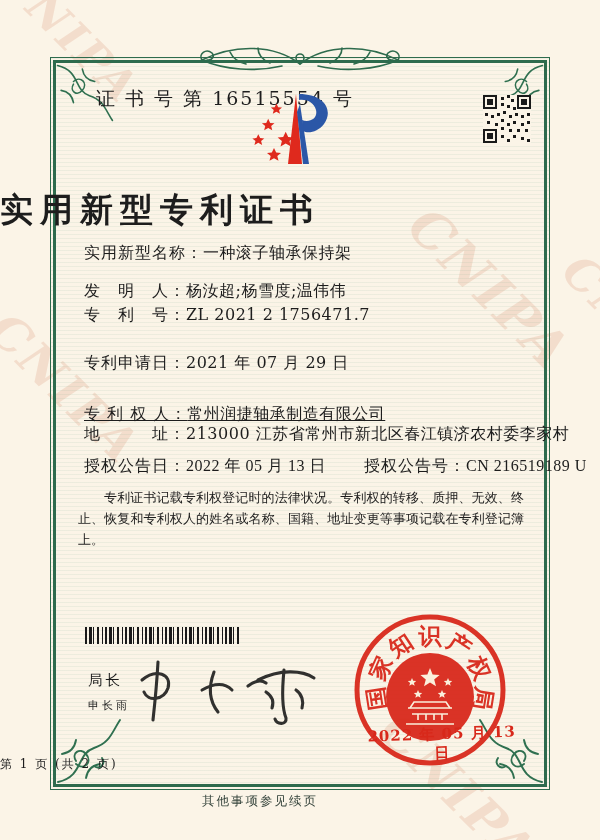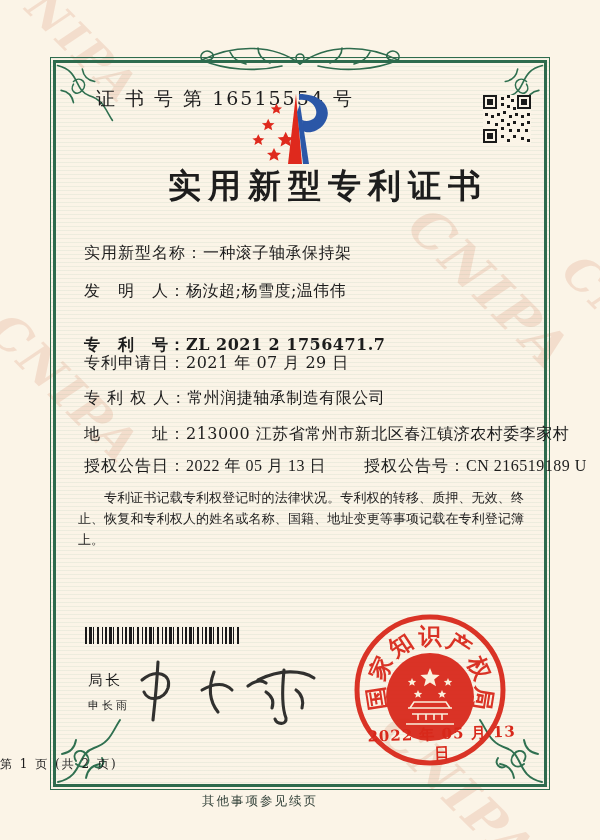--- a/index.html
+++ b/index.html
@@ -35,21 +35,21 @@
   }
   .frame-inner {
     position:absolute; inset:2px;
     border:3px solid #2e6b4d;
   }
   .ornament { position:absolute; z-index:2; }
 
   
   .cert-no { position:absolute; left:96px; top:86px; font-size:19px; letter-spacing:2px; z-index:3; }
   .title {
-    position:absolute; left:0; top:164px; width:488px; text-align:right;
+    position:absolute; left:0; top:188px; width:488px; text-align:left;
     font-size:33px; font-weight:bold; letter-spacing:7px; z-index:3;
   }
 
   
   .row { position:absolute; left:84px; width:440px; font-size:16px; white-space:nowrap; z-index:3; }
   .row .lbl { letter-spacing:1px; }
   .row .val { letter-spacing:0.5px; }
   .grant-no { margin-left:38px; }
 
   
@@ -213,27 +213,27 @@
 </svg>
 
 <div class="title">实用新型专利证书</div>
 
 <div class="row" style="top:243px;">
   <span class="lbl">实用新型名称：</span><span class="val">一种滚子轴承保持架</span>
 </div>
 <div class="row" style="top:281px;">
   <span class="lbl">发　明　人：</span><span class="val">杨汝超;杨雪度;温伟伟</span>
 </div>
-<div class="row" style="top:335px;font-weight:bold;">
+<div class="row" style="top:305px;">
   <span class="lbl">专　利　号：</span><span class="val">ZL 2021 2 1756471.7</span>
 </div>
 <div class="row" style="top:353px;">
   <span class="lbl">专利申请日：</span><span class="val">2021 年 07 月 29 日</span>
 </div>
-<div class="row" style="top:388px;">
+<div class="row" style="top:404px;text-decoration:underline;">
   <span class="lbl">专 利 权 人：</span><span class="val">常州润捷轴承制造有限公司</span>
 </div>
 <div class="row" style="top:424px;">
   <span class="lbl">地　　　址：</span><span class="val">213000 江苏省常州市新北区春江镇济农村委李家村</span>
 </div>
 <div class="row" style="top:456px;font-family:Liberation Serif, serif;">
   <span class="lbl">授权公告日：</span><span class="val">2022 年 05 月 13 日</span><span class="lbl grant-no">授权公告号：</span><span class="val">CN 216519189 U</span>
 </div>
 
 <div class="paras">

